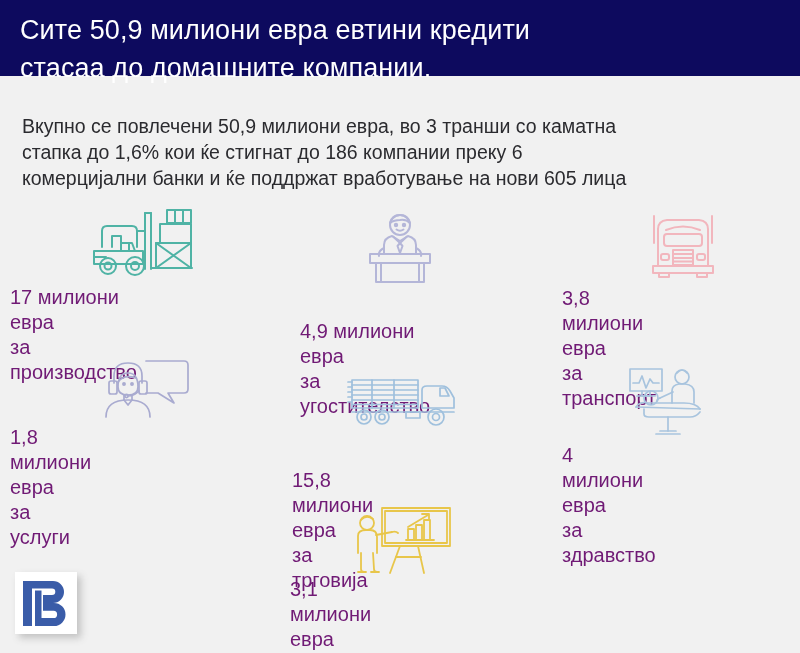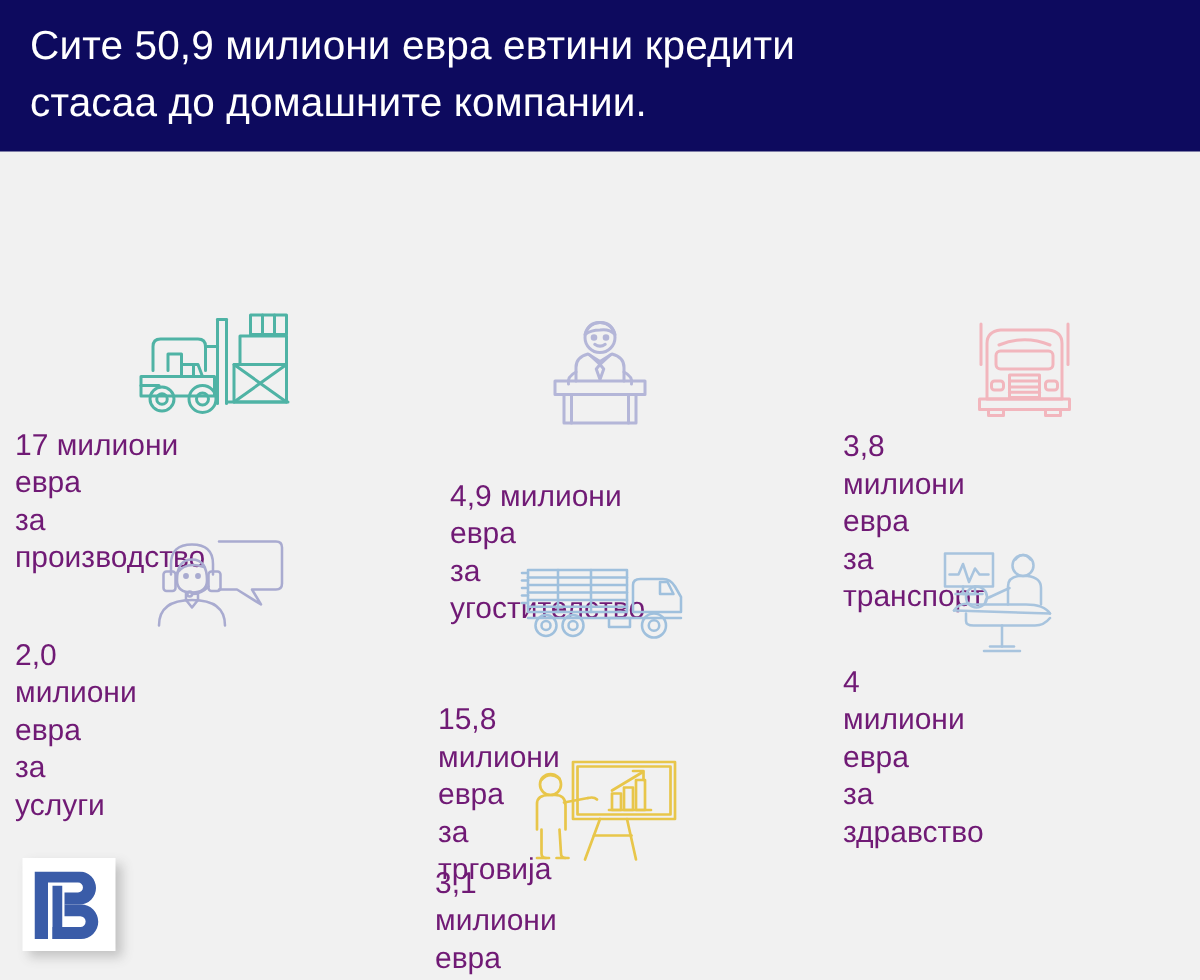--- a/index.html
+++ b/index.html
@@ -19,21 +19,21 @@
     width: 800px;
     height: 653px;
     background: #f1f1f1;
   }
 
   
   #header-band {
     position: absolute;
     left: 0; top: 0;
     width: 800px;
-    height: 101px;
+    height: 76px;
     background: #0d0a5e;
   }
   #header-title {
     position: absolute;
     left: 20px;
     top: 11px;
     width: 760px;
     color: #ffffff;
     font-size: 27px;
     line-height: 38px;
@@ -125,20 +125,23 @@
 </head>
 <body>
 
 <div id="infographic">
 
   <div id="header-band">
     <div id="header-title">Сите 50,9 милиони евра евтини кредити
 стасаа до домашните компании.</div>
   </div>
 
+  <div id="subtitle">Вкупно се повлечени 50,9 милиони евра, во 3 транши со каматна
+стапка до 1,6% кои ќе стигнат до 186 компании преку 6
+комерцијални банки и ќе поддржат вработување на нови 605 лица</div>
 
   <div class="item" id="item-0">
     <div class="item-icon">
       <svg width="110" height="72" viewBox="0 0 110 72" fill="none" stroke="#4fb3a5" stroke-width="2" stroke-linecap="round" stroke-linejoin="round">
 
         <rect x="79" y="3" width="24" height="13"></rect>
         <line x1="87" y1="3" x2="87" y2="16"></line>
         <line x1="95" y1="3" x2="95" y2="16"></line>
 
         <rect x="72" y="17" width="31" height="19"></rect>
@@ -257,21 +260,21 @@
         <circle cx="38.5" cy="39" r="1.6"></circle>
 
         <path d="M36 38 L36 43"></path>
         <path d="M44 38 L44 43"></path>
 
         <path d="M18 60 Q18 43 40 43 Q62 43 62 60"></path>
 
         <path d="M36 43 L40 48 L44 43"></path>
       </svg>
     </div>
-    <div class="item-label">2,0 милиони евра
+    <div class="item-label">1,8 милиони евра
 за услуги</div>
   </div>
 
   <div class="item" id="item-4">
     <div class="item-icon">
       <svg width="124" height="58" viewBox="0 0 124 58" fill="none" stroke="#9fc0dd" stroke-width="1.7" stroke-linecap="round" stroke-linejoin="round">
 
         <rect x="8" y="8" width="66" height="28"></rect>
         <line x1="28" y1="8" x2="28" y2="36"></line>
         <line x1="50" y1="8" x2="50" y2="36"></line>

